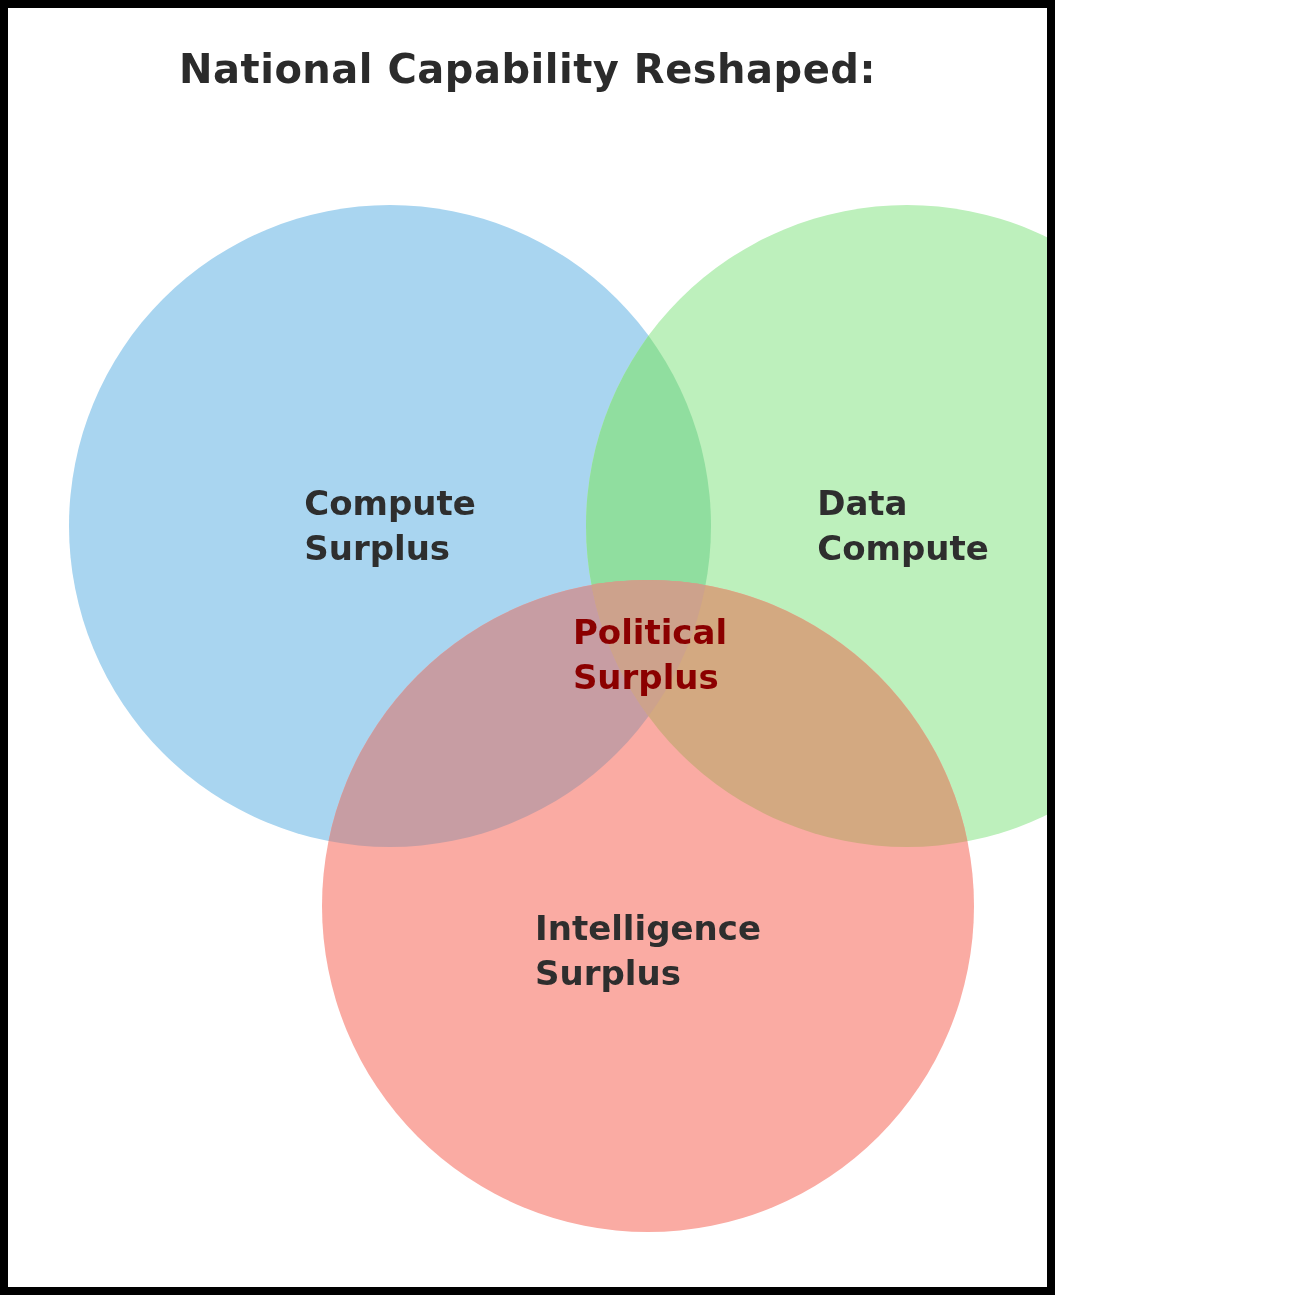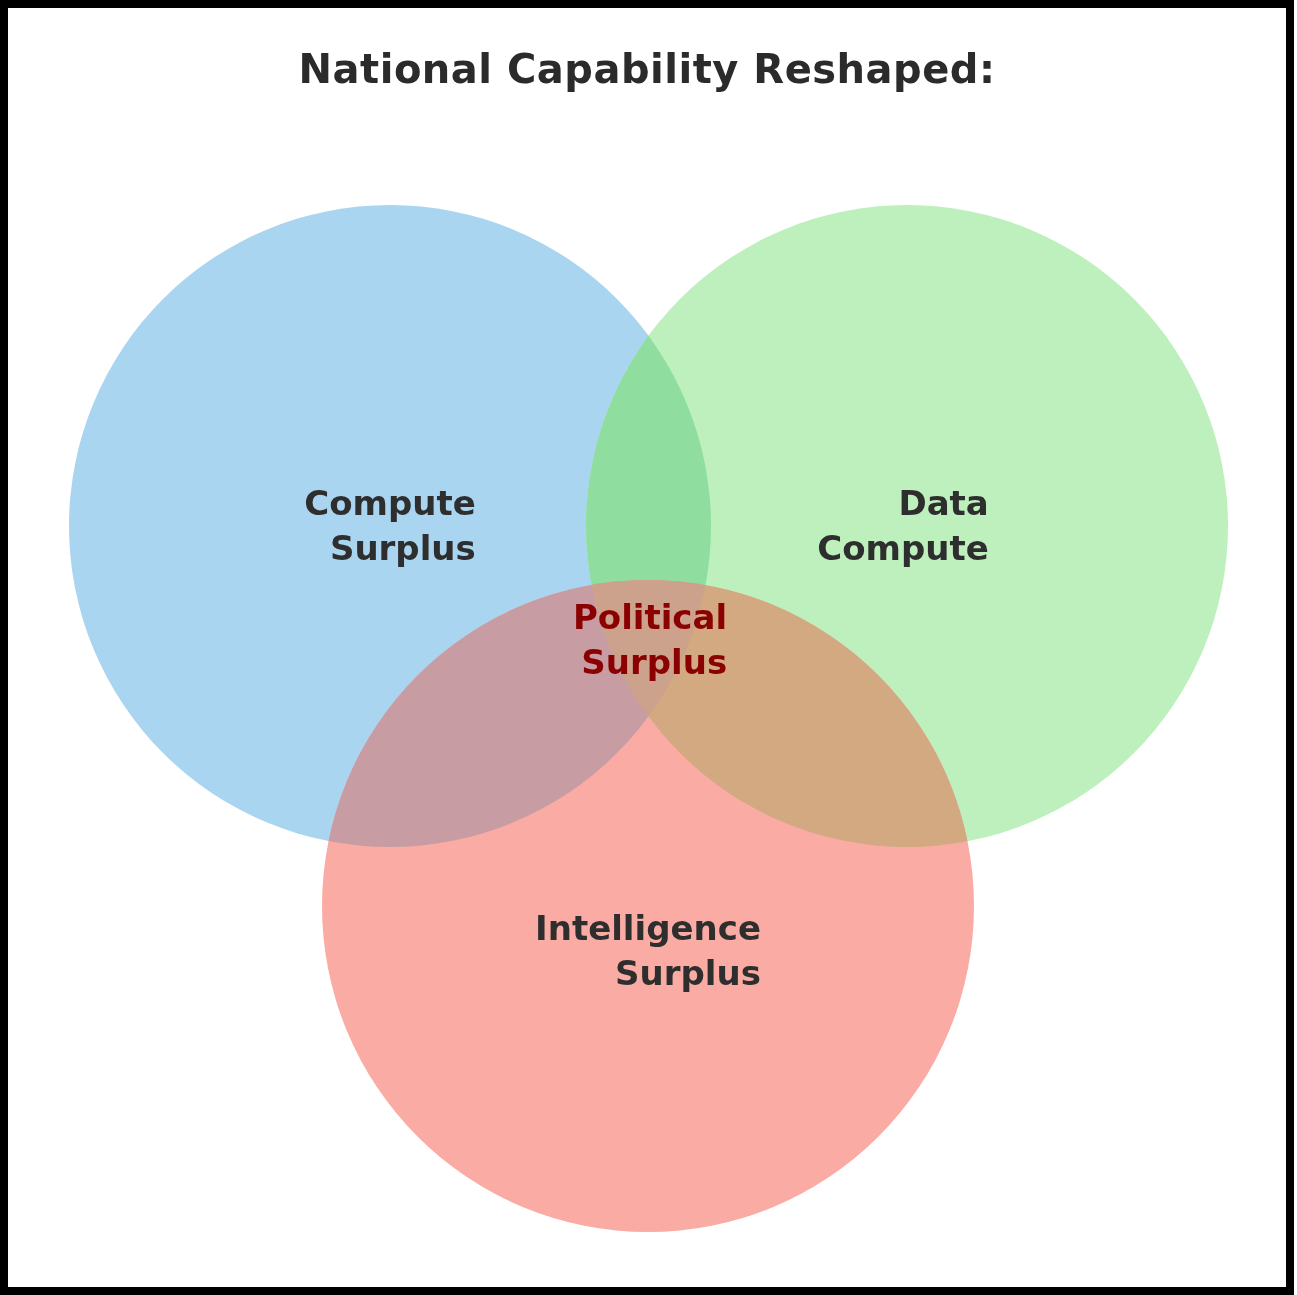--- a/index.html
+++ b/index.html
@@ -3,21 +3,21 @@
 <meta charset="utf-8">
 <style>
   html, body {
     margin: 0;
     padding: 0;
     background: #ffffff;
     font-family: "DejaVu Sans", "Liberation Sans", sans-serif;
   }
   .page {
     position: relative;
-    width: 1294px;
+    width: 1055px;
     height: 1295px;
     background: #ffffff;
     overflow: hidden;
   }
   .frame {
     position: absolute;
     inset: 0;
     border: 8px solid #000000;
     pointer-events: none;
     z-index: 10;
@@ -39,34 +39,34 @@
     position: absolute;
     left: 0;
     top: 0;
     width: 1297px;
     height: 1295px;
     z-index: 1;
   }
   .set-label {
     position: absolute;
     transform: translate(-50%, -50%);
-    text-align: right;
+    text-align: left;
     font-size: 34px;
     line-height: 45px;
     font-weight: 700;
     color: #2e2e2e;
     white-space: pre-line;
     z-index: 6;
   }
   .set-label.compute      { left: 390px; top: 526px; }
   .set-label.data         { left: 903px; top: 526px; }
   .set-label.intelligence { left: 648px; top: 951px; }
   .set-label.political {
     left: 650px;
-    top: 640px;
+    top: 655px;
     color: #8b0000;
   }
 </style>
 </head>
 <body>
 
 <div class="page">
 
   <div class="title">
     <div>National Capability Reshaped:</div>

